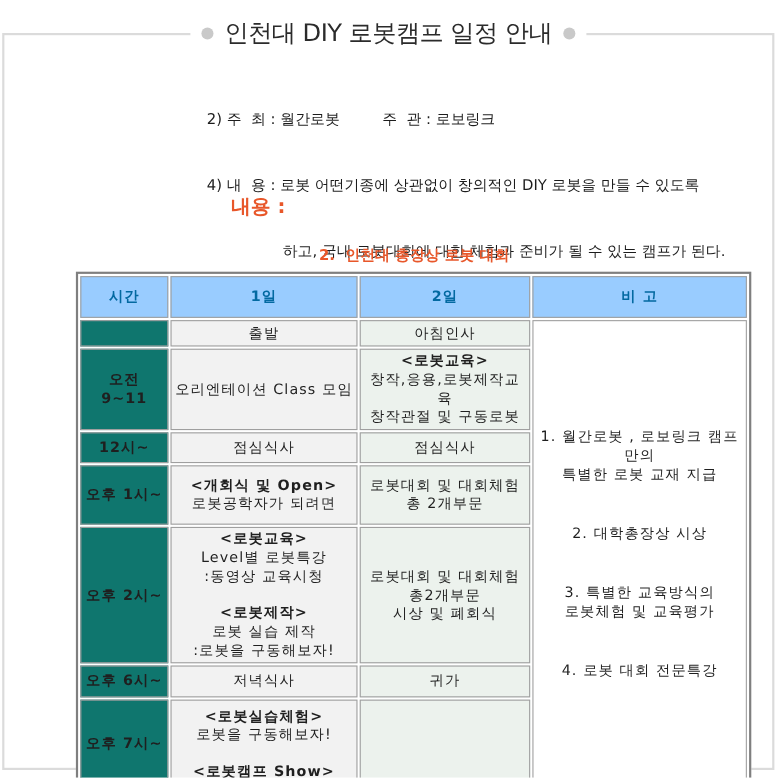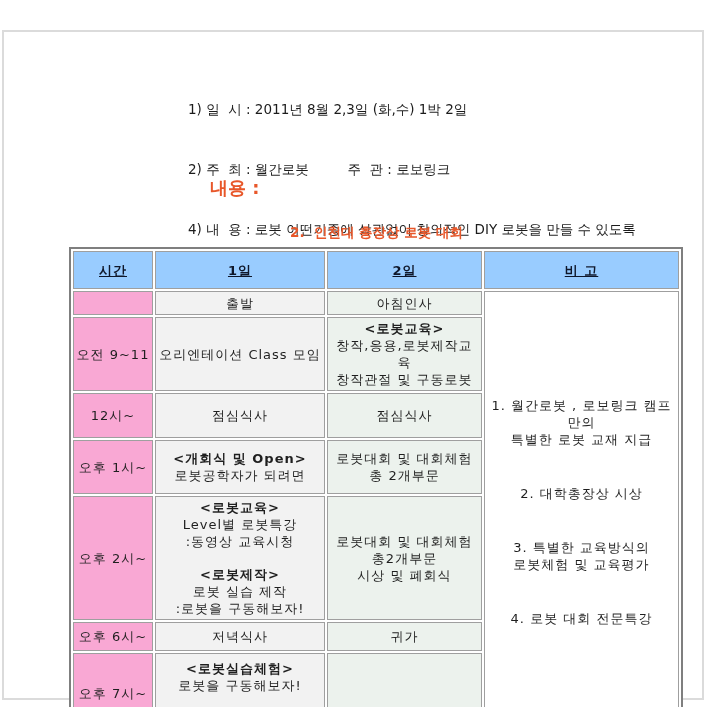--- a/index.html
+++ b/index.html
@@ -20,39 +20,43 @@
   .contents-label{position:absolute;left:206px;top:144px;color:#E8572A;
         font-size:18px;font-weight:600;white-space:pre;}
   .contents-items{position:absolute;left:286px;top:144px;color:#E8572A;
         font-size:13.5px;font-weight:600;line-height:22.5px;white-space:pre;}
   
   table.sched{position:absolute;left:65px;top:215px;width:614px;
         border-collapse:separate;border-spacing:2px;background:#fff;
         border:2px solid #7F7F7F;table-layout:fixed;}
   table.sched th, table.sched td{border:1px solid #9F9F9F;text-align:center;
         vertical-align:middle;padding:2px;font-size:13px;letter-spacing:1px;line-height:17px;}
-  th.hdr{background:#99CCFF;font-weight:bold;font-size:13.5px;color:#0f172a;text-decoration:underline;}
-  td.time{background:#f9a8d4;font-weight:400;}
+  th.hdr{background:#99CCFF;font-weight:bold;font-size:13.5px;color:#0369a1;}
+  td.time{background:#0f766e;font-weight:700;}
   td.d1{background:#F2F2F2;}
   td.d2{background:#ECF2ED;}
   td.note{background:#FFFFFF;vertical-align:middle;}
   .note-stack{display:flex;flex-direction:column;gap:37px;align-items:center;justify-content:center;}
   .note-item{white-space:pre-line;line-height:17px;}
   .ln{min-height:16px;}
   .b{font-weight:bold;}
 </style>
 </head>
 <body>
 
 <div class="page">
   <div class="content-box">
 
+    <div class="title-bar">
+      <span class="title-dot"></span>
+      <span class="page-title">인천대 DIY 로봇캠프 일정 안내</span>
+      <span class="title-dot"></span>
+    </div>
 
     <div class="info">
-      <div>1) 일  시 : 2011년 8월 2,3일 (화,수) 1박 2일</div>
       <div>2) 주  최 : 월간로봇         주  관 : 로보링크</div>
       <div>4) 내  용 : 로봇 어떤기종에 상관없이 창의적인 DIY 로봇을 만들 수 있도록</div>
       <div class="cont">하고, 국내 로봇대회에 대한 체험과 준비가 될 수 있는 캠프가 된다.</div>
     </div>
 
     <div class="contents-label">내용 :</div>
     <div class="contents-items">
       <div>2.  인천대 총장상 로봇 대회</div>
       <div>3.  로봇 대회 전문 교육</div>
     </div>
@@ -88,21 +92,21 @@
       </tr>
       <tr style="height:53px">
         <td class="time">오전 9~11</td>
         <td class="d1">오리엔테이션 Class 모임</td>
         <td class="d2">
           <div class="ln b">&lt;로봇교육&gt;</div>
           <div class="ln">창작,응용,로봇제작교육</div>
           <div class="ln">창작관절 및 구동로봇</div>
         </td>
       </tr>
-      <tr style="height:45px">
+      <tr style="height:28px">
         <td class="time">12시~</td>
         <td class="d1">점심식사</td>
         <td class="d2">점심식사</td>
       </tr>
       <tr style="height:54px">
         <td class="time">오후 1시~</td>
         <td class="d1">
           <div class="ln b">&lt;개회식 및 Open&gt;</div>
           <div class="ln">로봇공학자가 되려면</div>
         </td>

